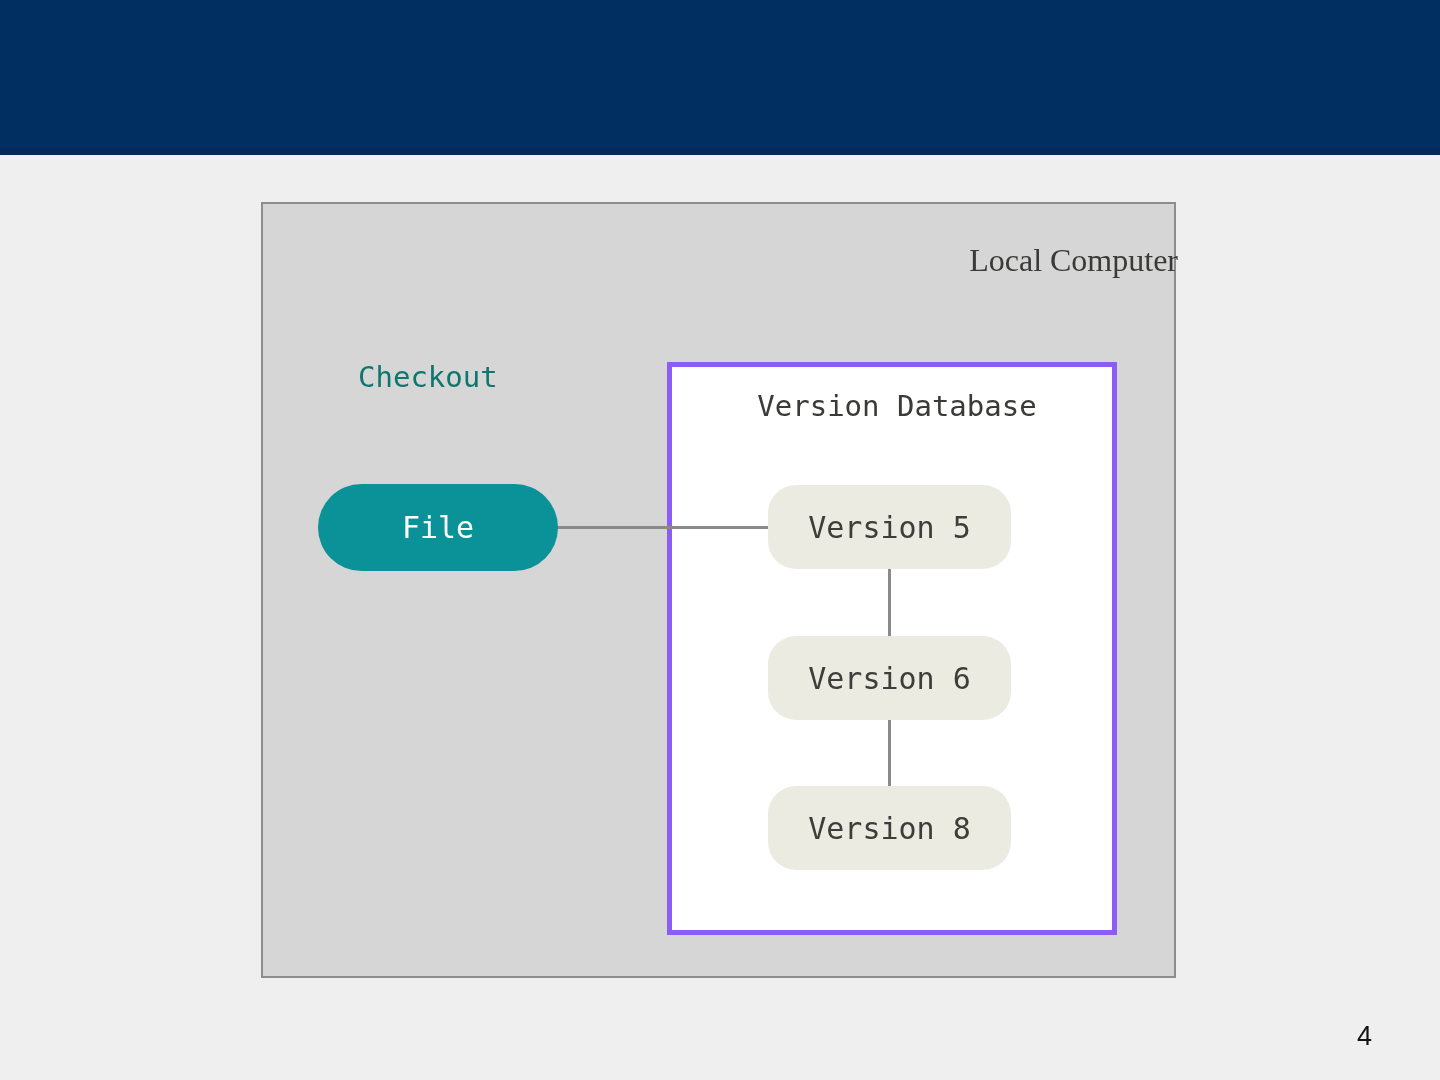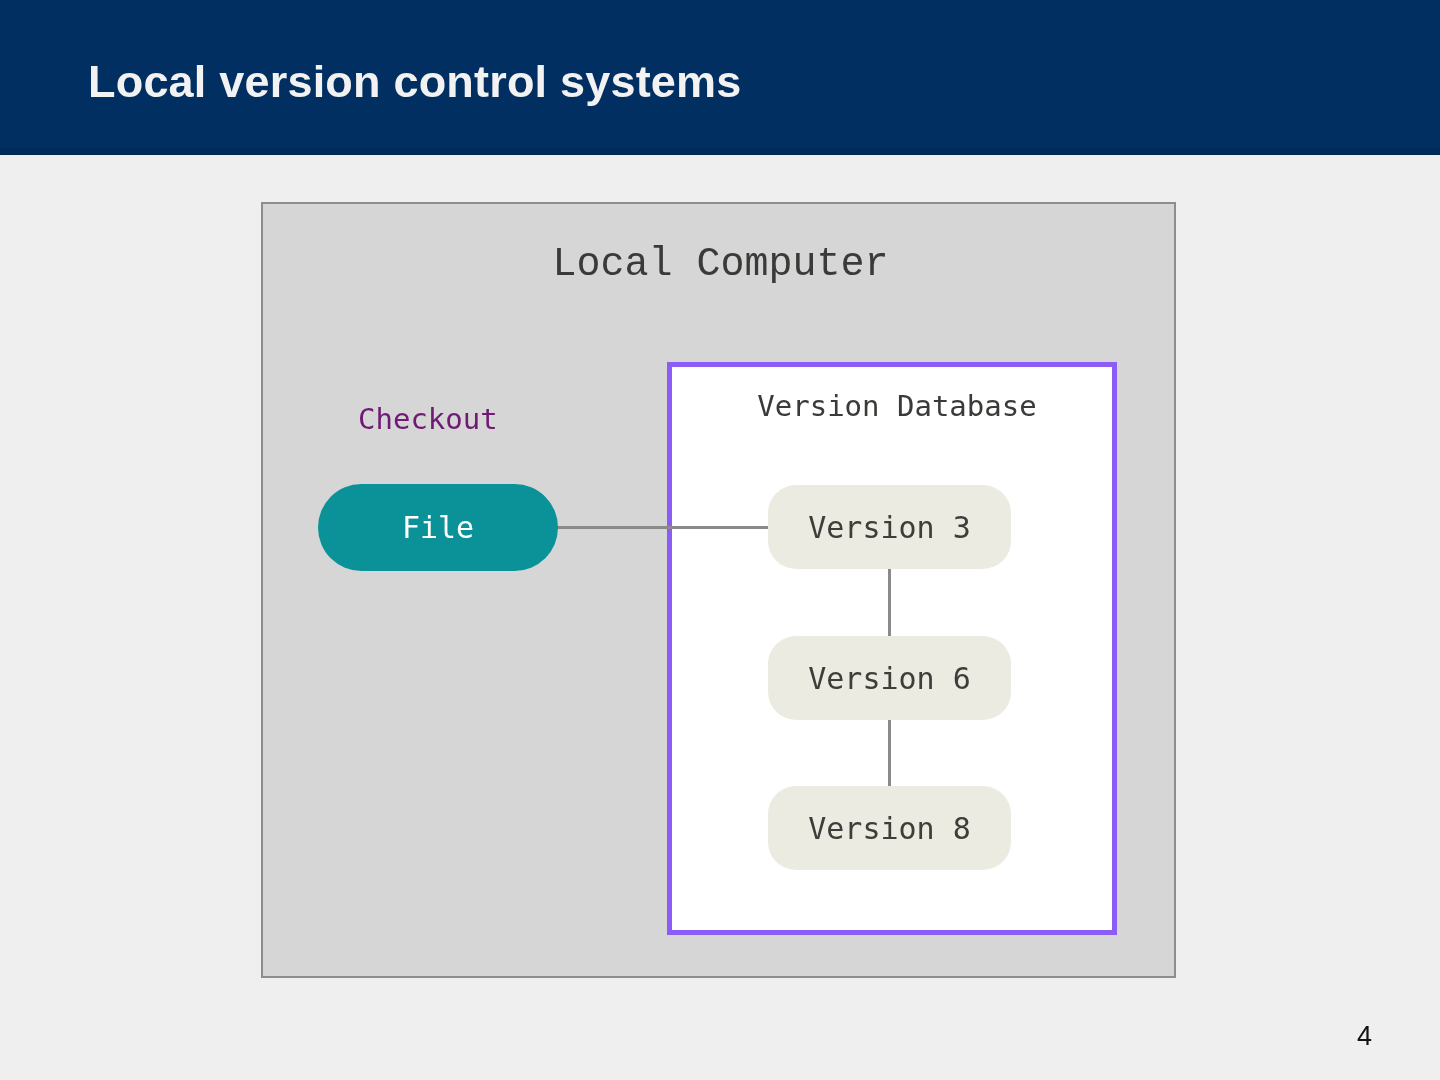--- a/index.html
+++ b/index.html
@@ -52,35 +52,35 @@
     height: 776px;
     background: #d6d6d6;
     border: 2px solid #8d8d8d;
     box-sizing: border-box;
   }
   #local-computer-title {
     position: absolute;
     left: 0;
     top: 38px;
     width: 915px;
-    text-align: center;
-    font-family: Liberation Mono, monospace;
-    font-size: 40px;
+    text-align: right;
+    font-family: Liberation Serif, serif;
+    font-size: 32px;
     color: #3a3a38;
     letter-spacing: 0px;
   }
 
   
   #checkout-label {
     position: absolute;
     left: 358px;
-    top: 402px;
+    top: 360px;
     font-family: "DejaVu Sans Mono", monospace;
     font-size: 29px;
-    color: #701a75;
+    color: #0f766e;
     white-space: nowrap;
   }
 
   
   #version-database-box {
     position: absolute;
     left: 667px;
     top: 362px;
     width: 450px;
     height: 573px;
@@ -165,35 +165,34 @@
     font-size: 27px;
     color: #131313;
     font-family: "Liberation Sans", sans-serif;
   }
 </style>
 </head>
 <body>
 
 <div id="title-bar">
   <div id="title-bar-accent"></div>
-  <div id="slide-title">Local version control systems</div>
 </div>
 
 <div id="local-computer-box">
   <div id="local-computer-title">Local Computer</div>
 </div>
 
 <div id="checkout-label">Checkout</div>
 
 <div id="version-database-box">
   <div id="version-database-title">Version Database</div>
 </div>
 
 <div class="connector-h" id="connector-file-v3"></div>
 <div class="connector-v" id="connector-v3-v2"></div>
 <div class="connector-v" id="connector-v2-v1"></div>
 
 <div class="node" id="file-node">File</div>
-<div class="node version-node" id="version-3-node">Version 3</div>
+<div class="node version-node" id="version-3-node">Version 5</div>
 <div class="node version-node" id="version-2-node">Version 6</div>
 <div class="node version-node" id="version-1-node">Version 8</div>
 
 <div id="page-number">4</div>
 
 </body></html>

